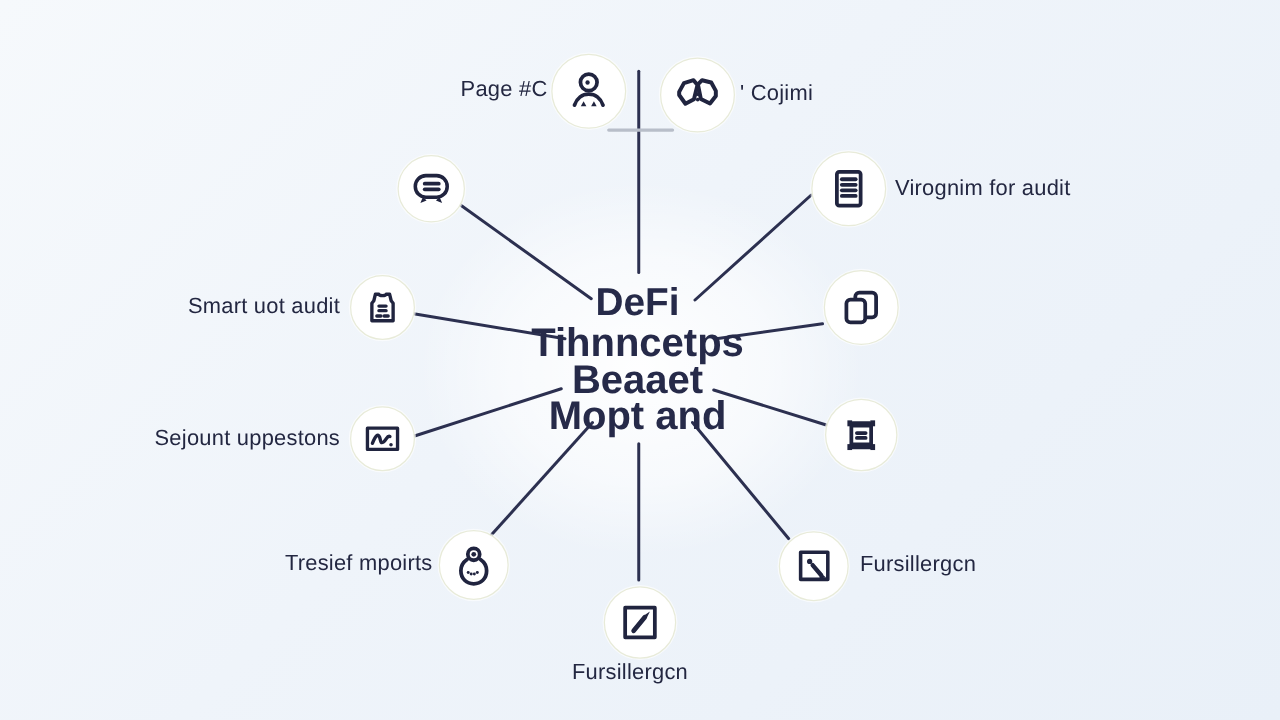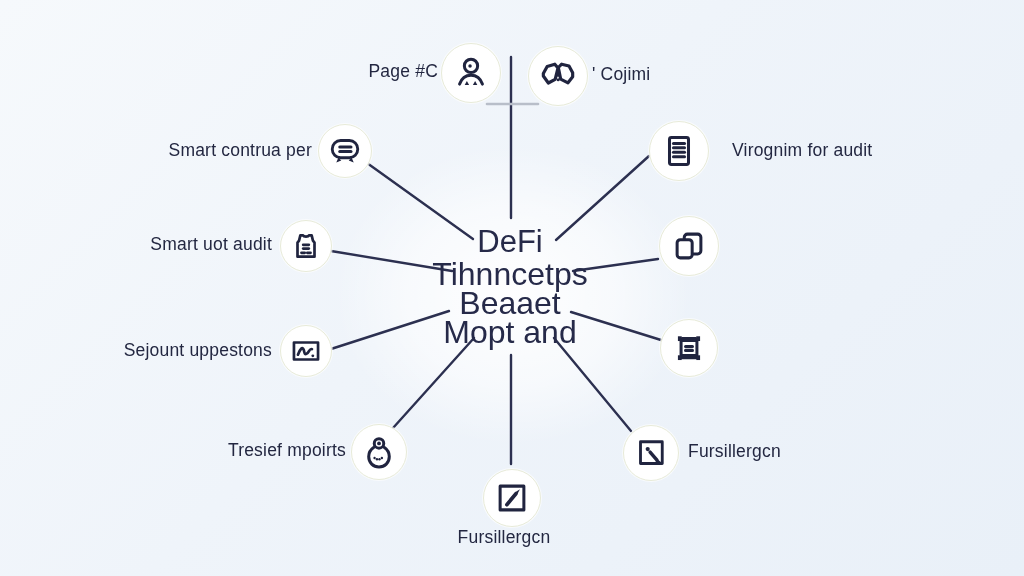--- a/index.html
+++ b/index.html
@@ -22,21 +22,21 @@
     box-shadow:0 0 0 1px rgba(255,255,255,0.6);}
   .node svg{display:block;}
   .ico{stroke:#20243f;fill:none;stroke-width:1.9;stroke-linecap:round;stroke-linejoin:round;}
   .ico .fil{fill:#20243f;stroke:none;}
   .ico .wfil{fill:#ffffff;}
   .label{position:absolute;font-size:17.5px;font-weight:500;color:#232741;
     letter-spacing:.2px;white-space:nowrap;}
   .label.r{text-align:right;}
   .center-text{
     position:absolute;left:510px;top:224px;transform:translateX(-50%);
-    text-align:center;color:#262a49;font-weight:400;
+    text-align:center;color:#262a49;font-weight:700;
   }
   .center-text .l1{font-size:31px;line-height:36px;}
   .center-text .ln{font-size:32px;line-height:29px;}
 </style>
 </head>
 <body>
 
 <div class="stage">
 
   <div class="glow"></div>
@@ -86,21 +86,20 @@
 
   <div class="node" style="left:318px;top:124px;width:52px;height:52px">
     <svg class="ico" width="36" height="36" viewBox="0 0 24 24">
       <rect x="3.5" y="5" width="17" height="11.5" rx="5.6"></rect>
       <path d="M8.5 9.3h7.5" stroke-width="2"></path>
       <path d="M8.5 12.3h7.5" stroke-width="2"></path>
       <path class="fil" d="M7.6 16.3L6.2 19.6l3.3-1.3z"></path>
       <path class="fil" d="M16.4 16.3l1.4 3.3-3.3-1.3z"></path>
     </svg>
   </div>
-  <div class="label r" style="right:712px;top:140px">Smart contrua per</div>
 
   <div class="node" style="left:280px;top:220px;width:50px;height:50px">
     <svg class="ico" width="34" height="34" viewBox="0 0 24 24">
       <path d="M8 4.5h1.9c.5 1.1 3.7 1.1 4.2 0H16l.9 3.7 1.1 1.4v9.9H6V9.6l1.1-1.4L8 4.5z"></path>
       <path d="M10 11.2h4"></path>
       <path d="M10 13.8h4"></path>
       <path d="M8.8 16.8h2.3"></path>
       <path d="M12.9 16.8h2.3"></path>
     </svg>
   </div>
@@ -139,21 +138,21 @@
 
   <div class="node" style="left:649px;top:121px;width:58px;height:58px">
     <svg class="ico" width="38" height="38" viewBox="0 0 24 24">
       <rect x="6" y="3.5" width="12" height="17" rx="1.2"></rect>
       <path d="M8.5 7.2h7"></path>
       <path d="M8.5 10h7"></path>
       <path d="M8.5 12.8h7"></path>
       <path d="M8.5 15.6h7"></path>
     </svg>
   </div>
-  <div class="label" style="left:732px;top:140px">Virognim for audit</div>
+  <div class="label" style="left:716px;top:140px">Virognim for audit</div>
 
   <div class="node" style="left:659px;top:216px;width:58px;height:58px">
     <svg class="ico" width="38" height="38" viewBox="0 0 24 24">
       <rect x="9" y="4.5" width="10.5" height="12.5" rx="2"></rect>
       <rect class="wfil" x="4.5" y="8" width="9.5" height="11.5" rx="2"></rect>
     </svg>
   </div>
 
   <div class="node" style="left:660px;top:319px;width:56px;height:56px">
     <svg class="ico" width="38" height="38" viewBox="0 0 24 24">

